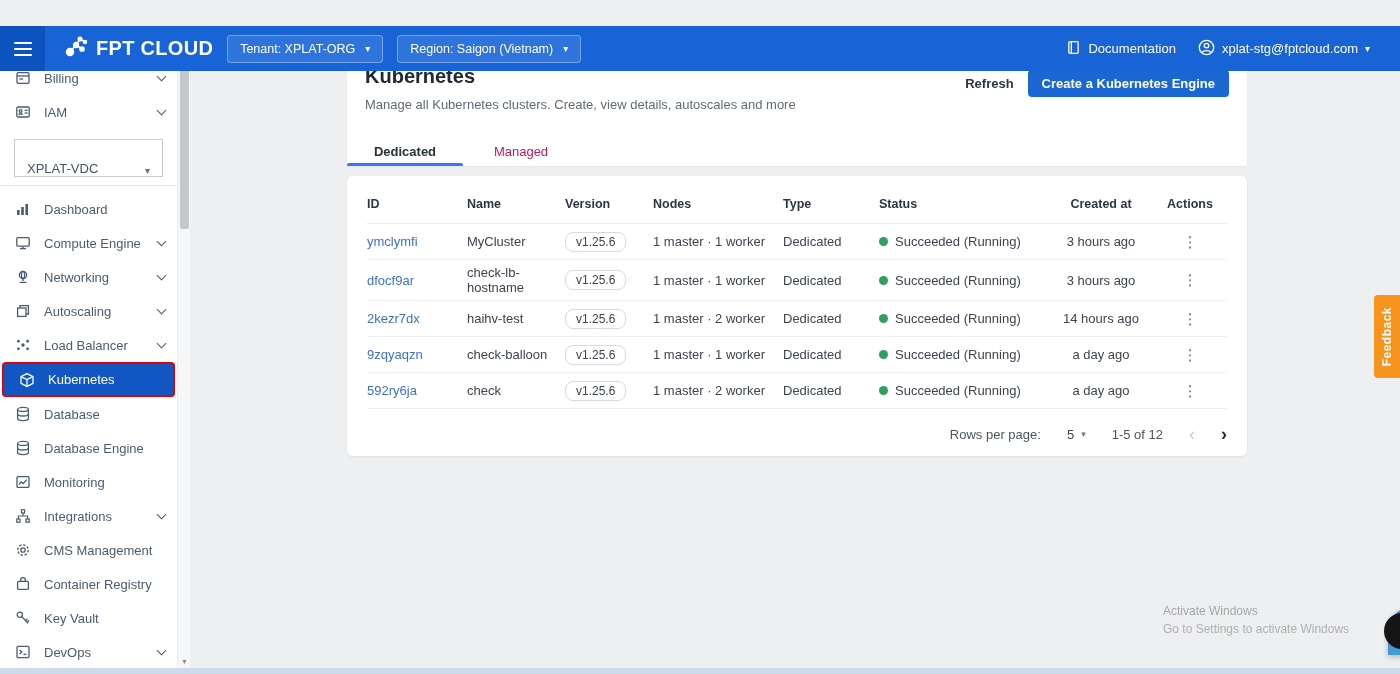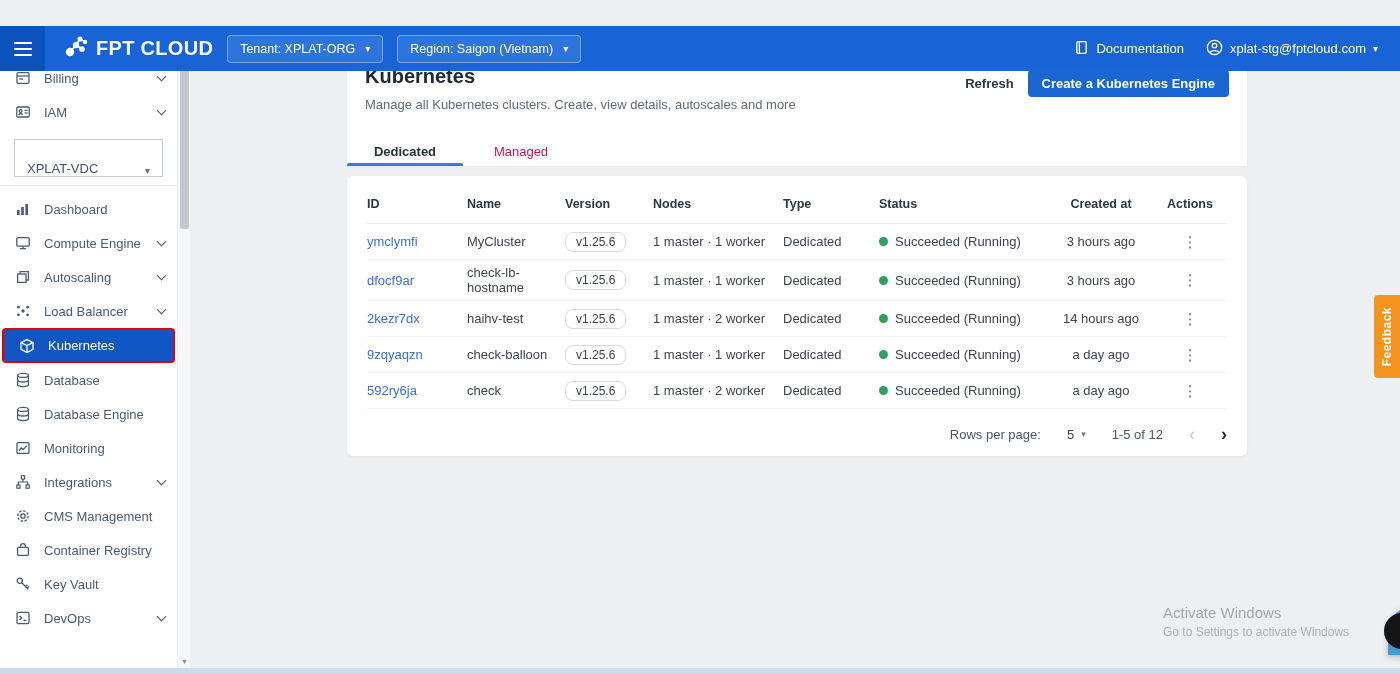--- a/index.html
+++ b/index.html
@@ -9,21 +9,21 @@
 
   
   .topbar { position:absolute; top:0; left:0; width:1400px; height:45px; background:#1863d6; display:flex; align-items:center; z-index:30;margin-top:26px; }
   .hamburger { width:45px; height:45px; background:#0d53bf; display:flex; flex-direction:column; justify-content:center; align-items:center; gap:4px; cursor:pointer; }
   .hamburger span { display:block; width:18px; height:2px; background:#fff; border-radius:1px; }
   .brand { display:flex; align-items:center; gap:7px; margin-left:18px; color:#fff; }
   .brand-text { font-size:20px; font-weight:bold; letter-spacing:.3px; color:#fff; white-space:nowrap; }
   .tb-select { display:flex; align-items:center; gap:10px; background:#2f74dd; border:1px solid rgba(255,255,255,.35); border-radius:4px; color:#fff; font-size:12.5px; padding:0 12px; height:28px; margin-left:14px; cursor:pointer; white-space:nowrap; }
   .tb-select:first-of-type { margin-left:16px; }
   .caret { font-size:10px; line-height:1; color:#fff; }
-  .tb-right { margin-left:auto; display:flex; align-items:center; gap:22px; padding-right:22px; color:#fff; }
+  .tb-right { margin-left:auto; display:flex; align-items:center; gap:22px; padding-right:30px; color:#fff; }
   .tb-link { display:flex; align-items:center; gap:7px; font-size:13px; cursor:pointer; }
   .tb-user { display:flex; align-items:center; gap:7px; font-size:13px; cursor:pointer; }
 
   
   .sidebar { position:absolute; top:45px; left:0; width:190px; bottom:6px; background:#fff; z-index:20; }
   .side-inner { position:absolute; inset:0 13px 0 0; overflow:hidden; padding-top:16px; }
   .side-item { display:flex; align-items:center; height:34px; padding:0 12px 0 14px; color:#4a5b73; font-size:13px; cursor:pointer; }
   .side-item .icn { width:17px; height:17px; margin-right:13px; flex:0 0 17px; color:#4a5b73; display:flex; align-items:center; justify-content:center; }
   .side-item .lbl { flex:1; white-space:nowrap; overflow:hidden; }
   .chev { width:7px; height:7px; border-right:1.6px solid #4a5b73; border-bottom:1.6px solid #4a5b73; transform:rotate(45deg); margin-top:-3px; }
@@ -71,21 +71,21 @@
   .pager { display:flex; align-items:center; justify-content:flex-end; gap:26px; height:46px; font-size:13px; color:#4a5560; margin-top:2px; }
   .rpp-select { display:flex; align-items:center; gap:7px; cursor:pointer; color:#3c4450; }
   .rpp-select .vcaret { font-size:9px; color:#6b7683; }
   .pg-prev { color:#c5c9ce; font-size:18px; cursor:default; }
   .pg-next { color:#1f2733; font-size:18px; font-weight:bold; cursor:pointer; }
 
   
   .feedback-tab { position:absolute; right:0; top:295px; width:26px; height:83px; background:#f7941d; border-radius:4px 0 0 4px; display:flex; align-items:center; justify-content:center; cursor:pointer; z-index:40; }
   .feedback-tab span { writing-mode:vertical-rl; transform:rotate(180deg); color:#fff; font-size:12px; font-weight:bold; letter-spacing:.5px; }
   .watermark { position:absolute; left:1163px; top:604px; color:#9a9a9a; opacity:.85; z-index:8; pointer-events:none; }
-  .watermark .w1 { font-size:15px; }
+  .watermark .w1 { font-size:12px; }
   .watermark .w2 { font-size:12px; margin-top:4px; color:#a5a5a5; }
   .ai-bubble { position:absolute; left:1388px; top:607px; width:48px; height:48px; background:linear-gradient(135deg,#5b7fd4 10%,#2fb3cf 90%); border-radius:50% 50% 50% 0; box-shadow:0 2px 6px rgba(0,0,0,.25); display:flex; align-items:center; justify-content:center; cursor:pointer; z-index:41; }
   .ai-bubble .ai-txt { color:#fff; font-size:13px; font-weight:bold; font-style:italic; margin:10px 0 0 0; }
   .ai-bubble svg { position:absolute; top:7px; right:7px; }
   .edge-circle { position:absolute; left:1384px; top:613px; width:36px; height:36px; border-radius:50%; background:#151515; color:#fff; display:flex; align-items:center; justify-content:center; font-size:14px; cursor:pointer; z-index:42; }
   .bottom-strip { position:absolute; left:0; bottom:0; width:1400px; height:6px; background:#ccdaea; z-index:50; }
 
   .icn svg { display:block; }
 </style>
 </head>
@@ -199,20 +199,32 @@
               <line x1="8" y1="11.2" x2="8" y2="13.6"></line>
               <line x1="5" y1="13.6" x2="11" y2="13.6"></line>
             </svg>
           </span>
         <span class="lbl">Compute Engine</span>
         <span class="chev"></span>
       </div>
       <div class="side-item">
         <span class="icn">
             <svg width="16" height="16" viewBox="0 0 16 16" fill="none" stroke="currentColor" stroke-width="1.3">
+              <circle cx="8" cy="6" r="3.6"></circle>
+              <ellipse cx="8" cy="6" rx="1.6" ry="3.6"></ellipse>
+              <line x1="8" y1="9.6" x2="8" y2="12"></line>
+              <line x1="4.6" y1="13.4" x2="11.4" y2="13.4"></line>
+            </svg>
+          </span>
+        <span class="lbl">Networking</span>
+        <span class="chev"></span>
+      </div>
+      <div class="side-item">
+        <span class="icn">
+            <svg width="16" height="16" viewBox="0 0 16 16" fill="none" stroke="currentColor" stroke-width="1.3">
               <path d="M5 5 L5 2.6 L13.4 2.6 L13.4 11 L11 11"></path>
               <rect x="2.6" y="5" width="8.4" height="8.4"></rect>
             </svg>
           </span>
         <span class="lbl">Autoscaling</span>
         <span class="chev"></span>
       </div>
       <div class="side-item">
         <span class="icn">
             <svg width="16" height="16" viewBox="0 0 16 16" fill="currentColor">

